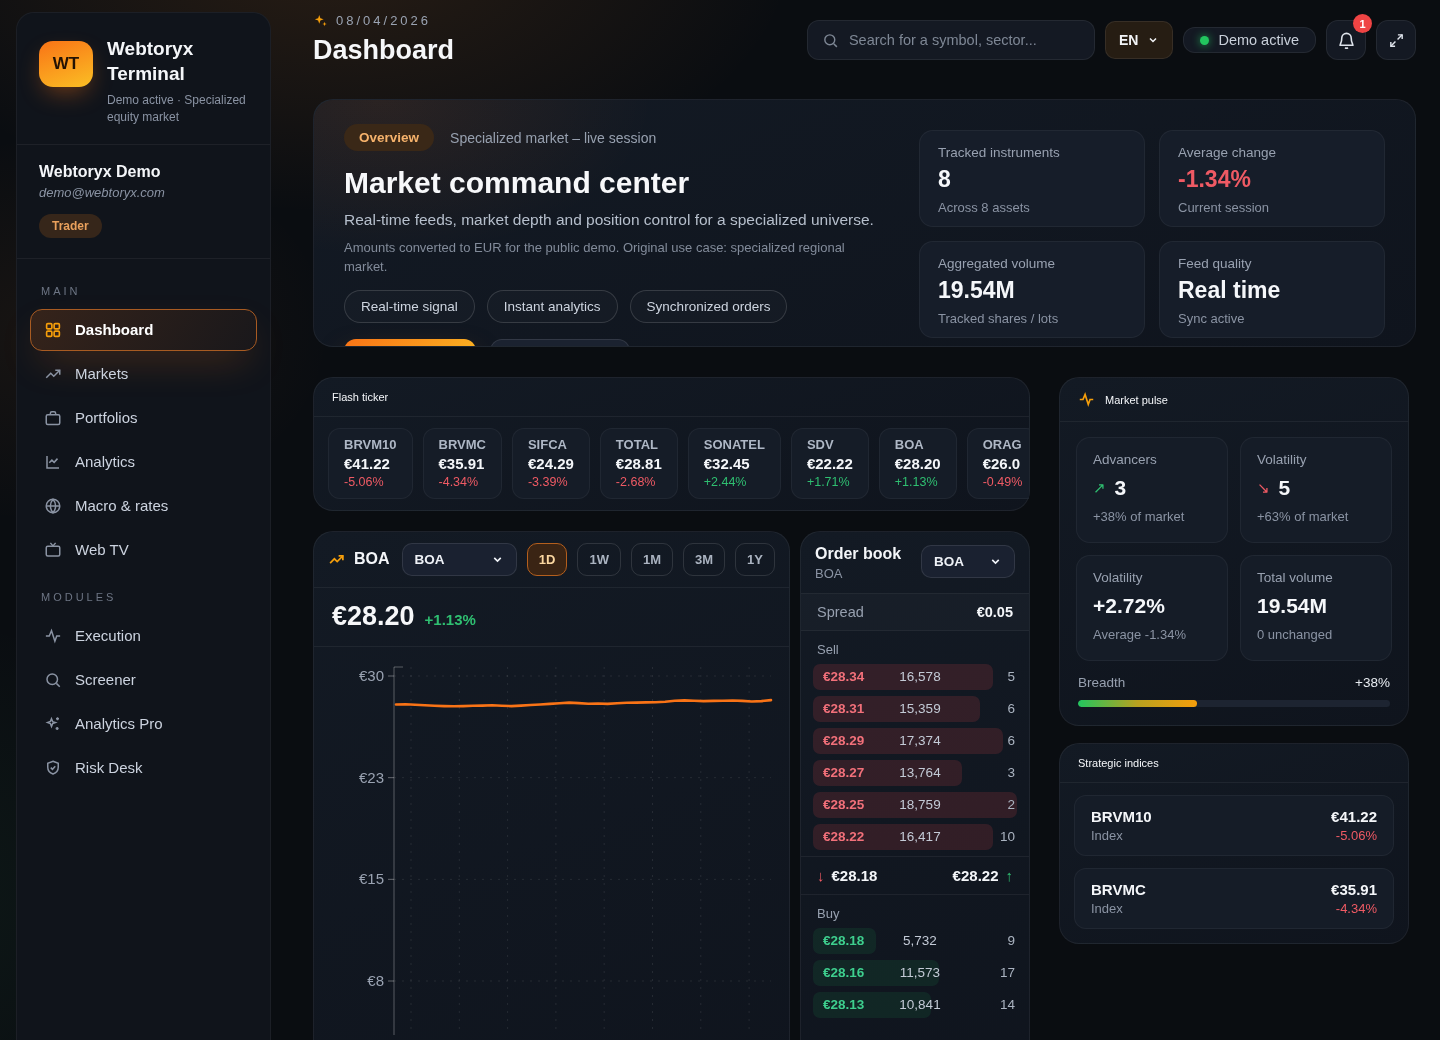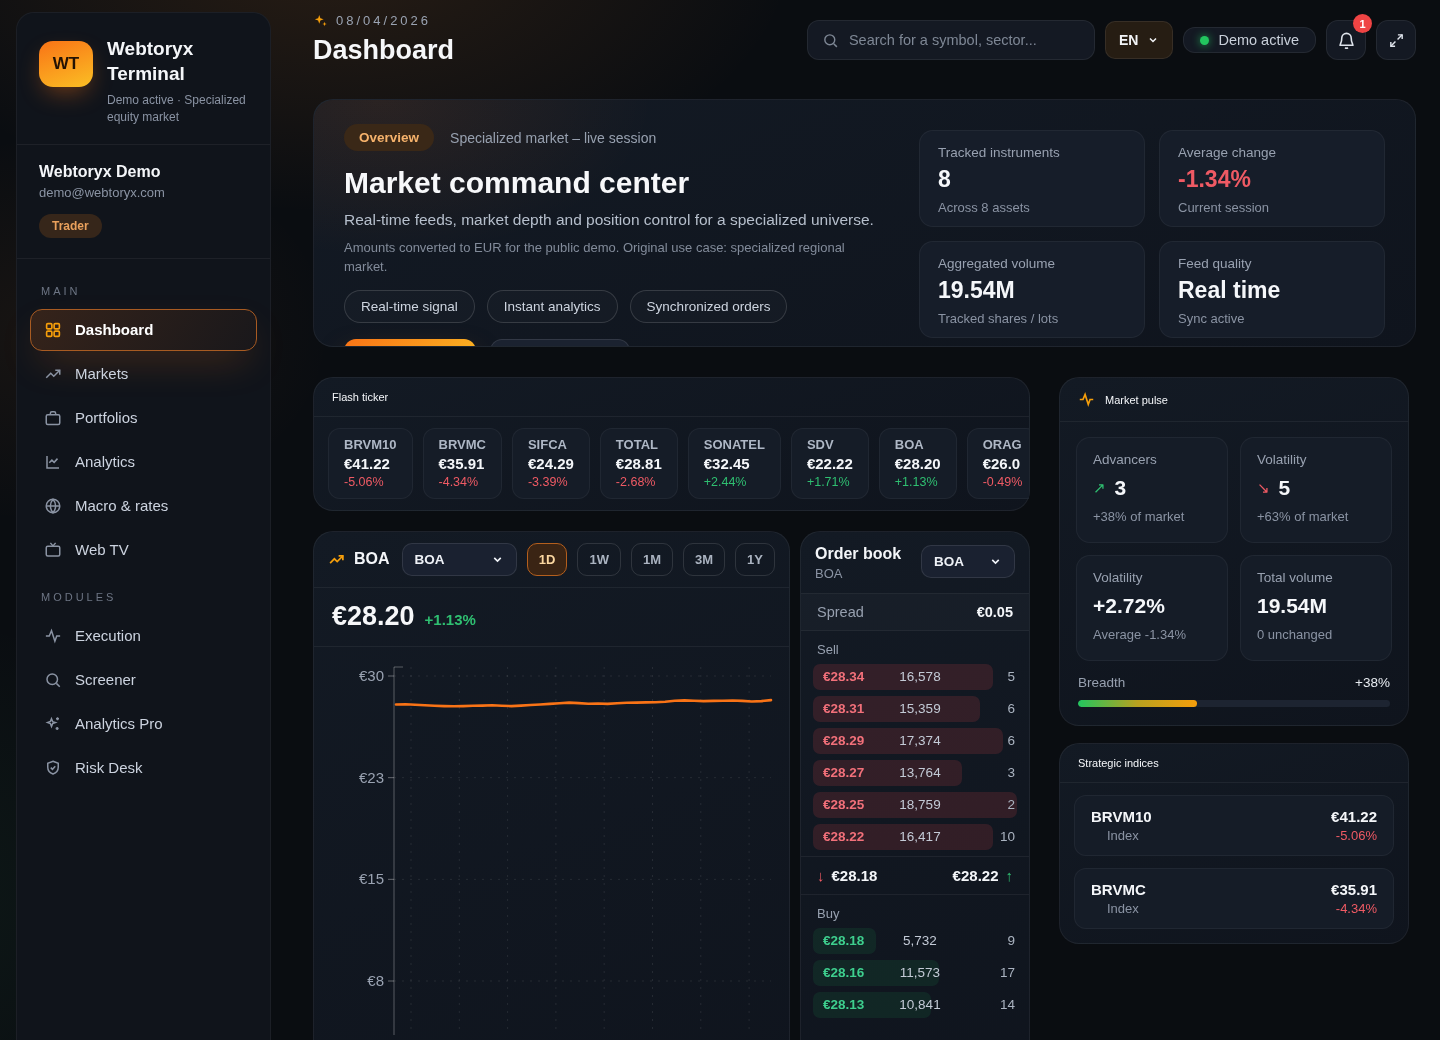--- a/index.html
+++ b/index.html
@@ -29,21 +29,21 @@
     flex:none; width:54px; height:46px; border-radius:14px; margin-top:4px;
     background:linear-gradient(160deg,#f97316,#fbbf24);
     color:#231204; font-weight:bold; font-size:17px;
     display:flex; align-items:center; justify-content:center;
     box-shadow:0 10px 24px -6px rgba(249,115,22,0.45);
   }
   .brand-name { font-size:19px; font-weight:bold; color:#f4f6f9; line-height:1.3; }
   .brand-tagline { font-size:12px; color:#8a93a3; margin-top:6px; line-height:1.4; }
   .userblock { padding:18px 22px 20px; border-bottom:1px solid rgba(255,255,255,0.06); }
   .user-name { font-weight:bold; font-size:16px; color:#f4f6f9; }
-  .user-email { font-size:13px; color:#8a93a3; margin-top:4px; }
+  .user-email { font-size:13px; color:#8a93a3; margin-top:4px;font-style:italic; }
   .role-badge { display:inline-block; margin-top:14px; background:#36261a; color:#e9a05c; font-size:12px; font-weight:bold; padding:5px 13px; border-radius:999px; }
   .nav { padding:16px 13px; }
   .nav-section-label { font-size:11px; color:#6d7584; letter-spacing:3px; margin:10px 11px 12px; }
   .nav-item { display:flex; align-items:center; gap:13px; padding:11px 13px; border-radius:12px; border:1px solid transparent; color:#ccd3df; font-size:15px; margin-bottom:2px; cursor:pointer; }
   .nav-item .nicon { display:flex; color:#8a93a3; }
   .nav-item.active {
     background:linear-gradient(120deg, rgba(249,115,22,0.16), rgba(249,115,22,0.04));
     border-color:#a85b22; color:#ffffff; font-weight:bold;
     box-shadow:0 16px 38px -10px rgba(249,115,22,0.28);
   }
@@ -150,21 +150,21 @@
   .p-value { font-size:21px; font-weight:bold; color:#f5f7fa; }
   .p-sub { color:#8a93a3; font-size:13px; margin-top:9px; }
   .breadth-row { display:flex; justify-content:space-between; padding:6px 18px 0; color:#97a0af; font-size:13.5px; }
   .breadth-value { color:#e8ecf2; }
   .breadth-track { margin:10px 18px 18px; height:7px; border-radius:999px; background:#1d2431; overflow:hidden; }
   .breadth-fill { height:100%; border-radius:999px; background:linear-gradient(90deg,#22c55e,#b8a11f,#f59e0b); }
   .indices-panel { margin-top:17px; }
   .index-rows { padding:12px 14px 2px; }
   .index-row { display:flex; justify-content:space-between; background:#151c27; border:1px solid rgba(255,255,255,0.05); border-radius:12px; padding:12px 16px; margin-bottom:12px; cursor:pointer; }
   .i-sym { font-weight:bold; font-size:15px; color:#f4f6f9; }
-  .i-type { color:#8a93a3; font-size:13px; margin-top:3px;margin-left:16px; }
+  .i-type { color:#8a93a3; font-size:13px; margin-top:3px; }
   .i-right { text-align:right; }
   .i-price { font-weight:bold; font-size:15px; color:#f4f6f9; }
   .i-change { color:#ef5a64; font-size:13px; margin-top:3px; }
 
   .accent { color:#f59e0b; }
   svg.ic { display:block; }
 </style>
 </head>
 <body>
 

